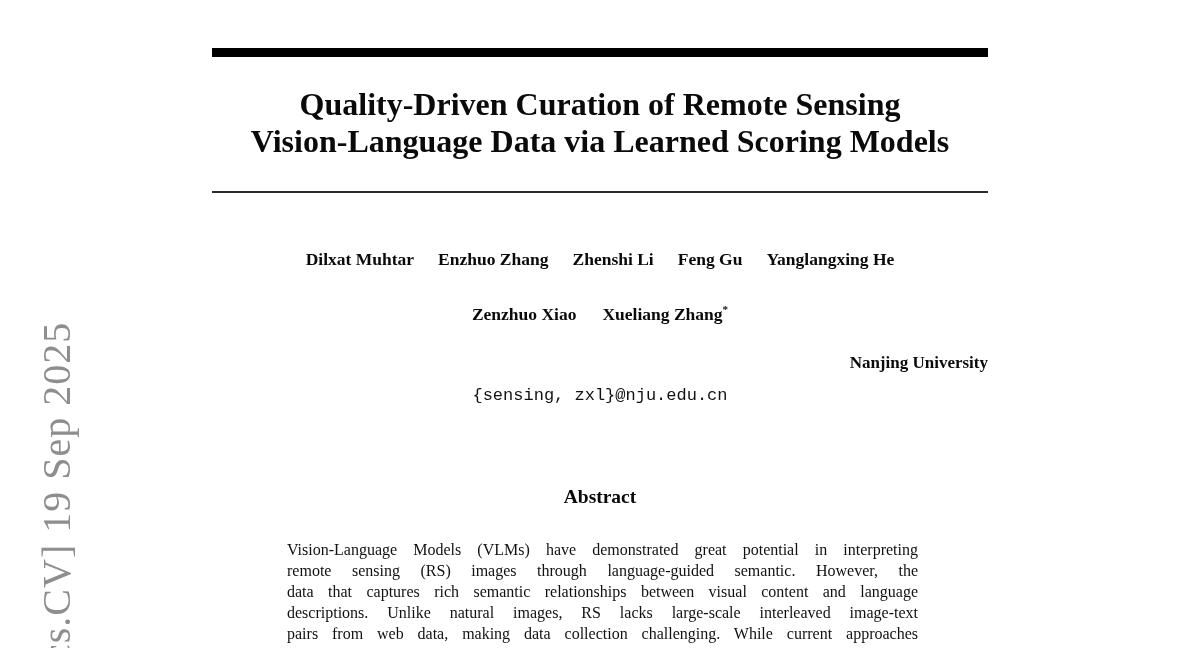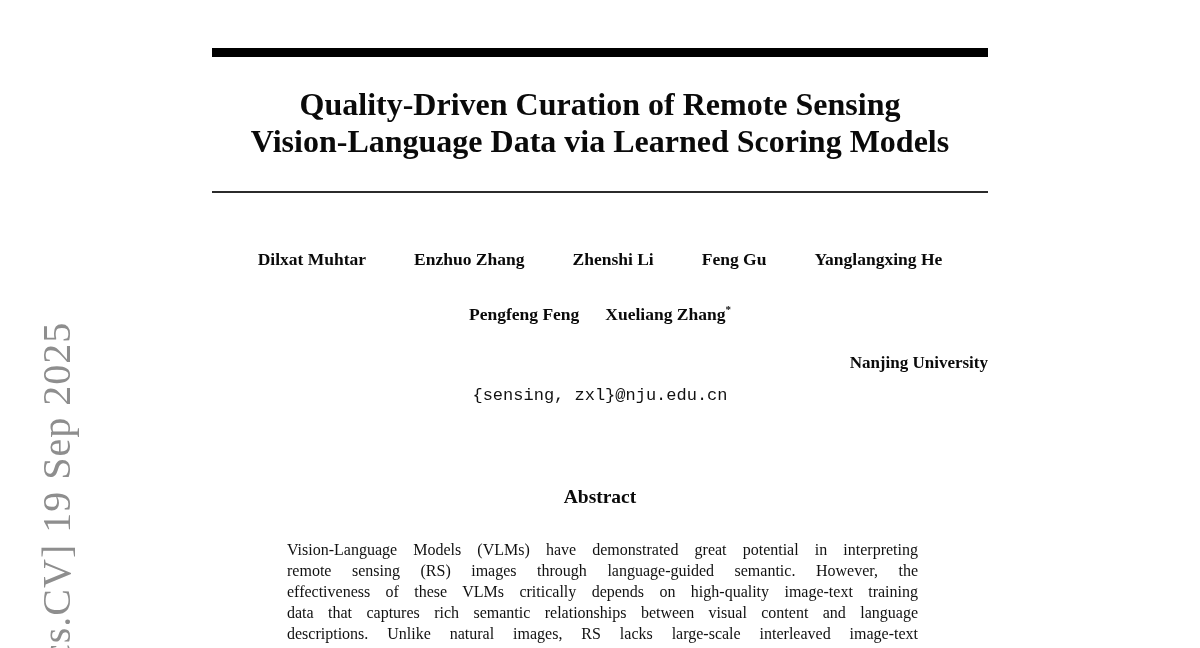--- a/index.html
+++ b/index.html
@@ -51,21 +51,21 @@
   .authors-row {
     position: absolute;
     left: 212px; width: 776px;
     display: flex;
     justify-content: center;
     font-weight: bold;
     font-size: 17.5px;
     white-space: nowrap;
     color: #0a0a0a;
   }
-  .row1 { top: 249px; gap: 48px; }
+  .row1 { top: 249px; gap: 24px; }
   .row2 { top: 304px; gap: 26px; }
   .authors-row sup { font-size: 11px; line-height: 0; }
 
   .affiliation {
     position: absolute;
     left: 212px; top: 353px; width: 776px;
     text-align: right;
     font-weight: bold;
     font-size: 17px;
     color: #0a0a0a;
@@ -120,32 +120,31 @@
 
 <div class="authors-row row1">
   <span>Dilxat Muhtar</span>
   <span>Enzhuo Zhang</span>
   <span>Zhenshi Li</span>
   <span>Feng Gu</span>
   <span>Yanglangxing He</span>
 </div>
 
 <div class="authors-row row2">
-  <span>Pengfeng Feng</span>
+  <span>Zenzhuo Xiao</span>
   <span><span>Xueliang Zhang</span><sup>*</sup></span>
 </div>
 
 <div class="affiliation">Nanjing University</div>
 
 <div class="emails">
   <div>{sensing, zxl}@nju.edu.cn</div>
 </div>
 
 <h2 class="abstract-heading">Abstract</h2>
 
 <div class="abstract">
   <div class="line">Vision-Language Models (VLMs) have demonstrated great potential in interpreting</div>
   <div class="line">remote sensing (RS) images through language-guided semantic. However, the</div>
-  <div class="line">effectiveness of these VLMs critically depends on high-quality image-text training</div>
   <div class="line">data that captures rich semantic relationships between visual content and language</div>
   <div class="line">descriptions. Unlike natural images, RS lacks large-scale interleaved image-text</div>
   <div class="line">pairs from web data, making data collection challenging. While current approaches</div>
 </div>
 
 </body></html>

